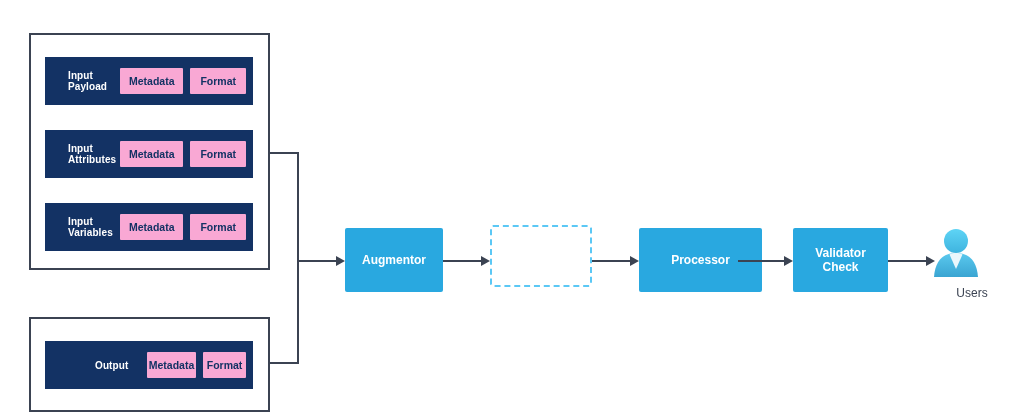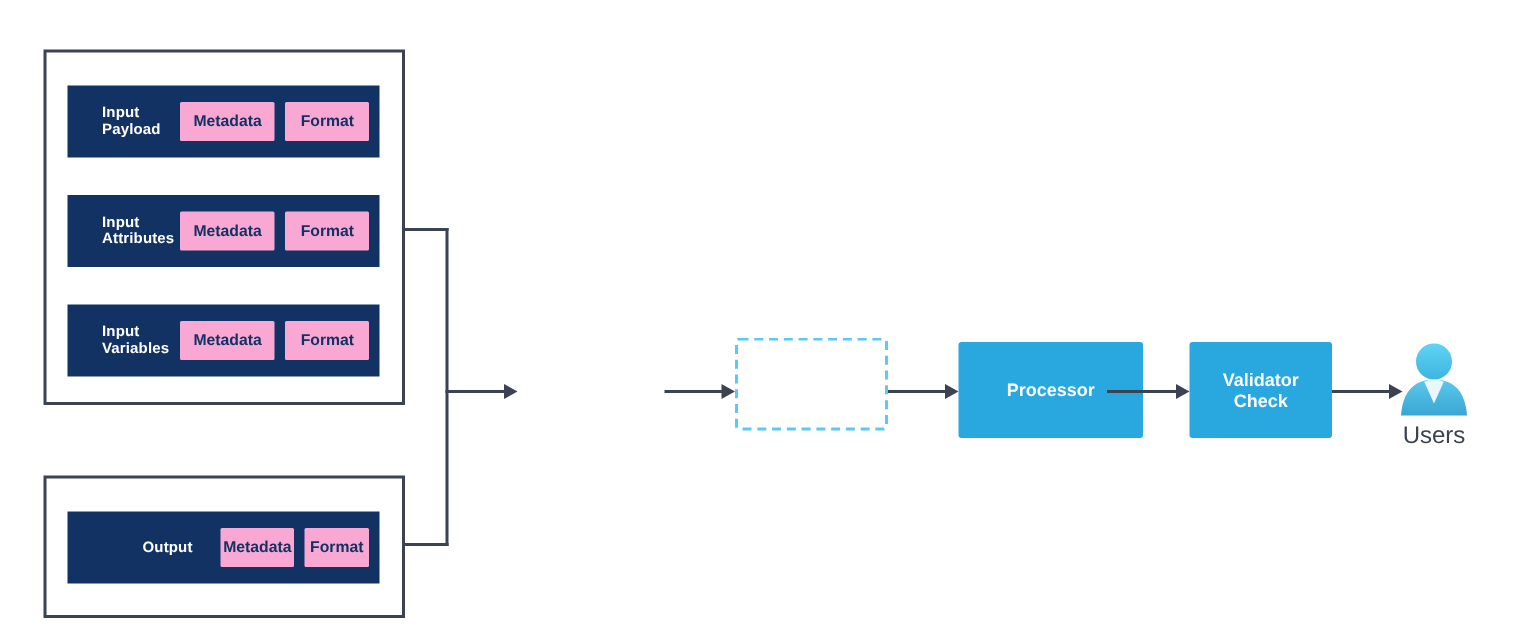--- a/index.html
+++ b/index.html
@@ -118,24 +118,24 @@
   }
 
   
   #users-group {
     position: absolute;
     left: 928px; top: 224px;
     width: 56px; height: 76px;
   }
   #users-label {
     position: absolute;
-    left: 0; bottom: 0;
+    left: 16px; bottom: 0;
     width: 56px;
     text-align: center;
-    font-size: 16px;
+    font-size: 12px;
     color: #3b4352;
   }
 </style>
 </head>
 <body>
 
 <div id="canvas">
 
   <div class="group-box" id="group-inputs"></div>
 
@@ -167,20 +167,21 @@
     <div class="chip chip-metadata">Metadata</div>
     <div class="chip chip-format">Format</div>
   </div>
 
   <div class="line-h" style="left:268px; top:152px; width:31px;"></div>
   <div class="line-h" style="left:268px; top:362px; width:31px;"></div>
   <div class="line-v" style="left:297px; top:152px; height:212px;"></div>
   <div class="line-h" style="left:297px; top:260px; width:41px;"></div>
   <div class="arrow-head" style="left:336px; top:256px;"></div>
 
+  <div class="stage" id="stage-augmentor">Augmentor</div>
 
   <div class="line-h" style="left:443px; top:260px; width:40px;"></div>
   <div class="arrow-head" style="left:481px; top:256px;"></div>
 
   <div id="llm-dashed-frame"></div>
 
   <div class="line-h" style="left:592px; top:260px; width:39px;"></div>
   <div class="arrow-head" style="left:630px; top:256px;"></div>
 
   <div class="stage" id="stage-processor">Processor</div>

